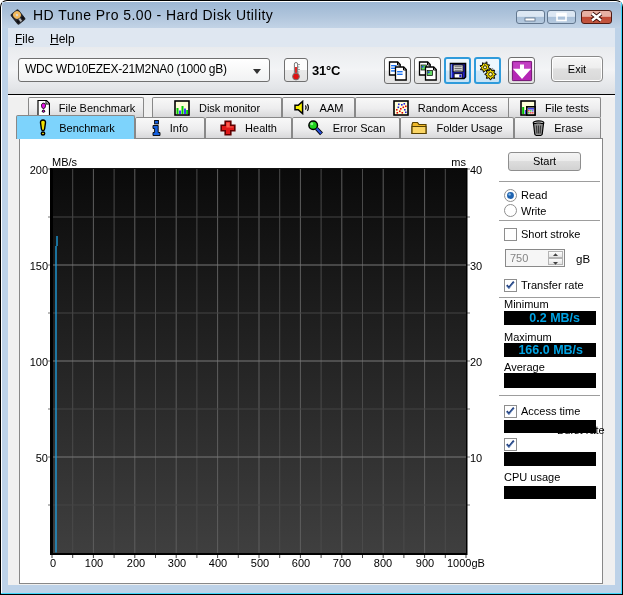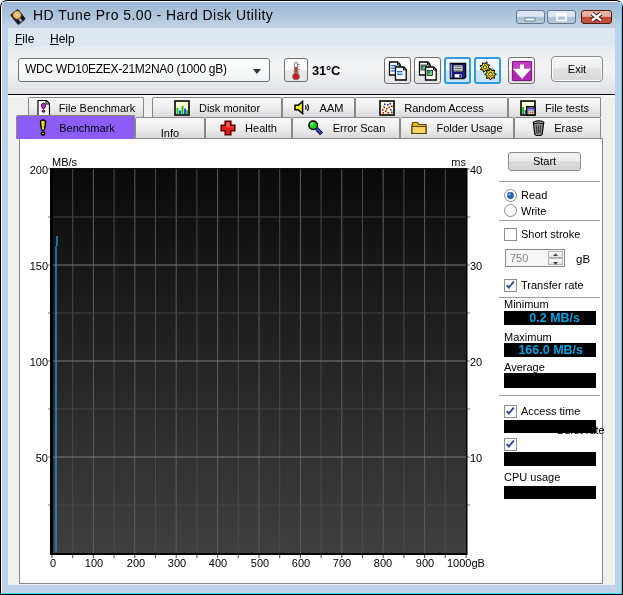--- a/index.html
+++ b/index.html
@@ -43,21 +43,21 @@
 #thermbtn { left:284px; top:58px; width:24px; height:24px; border:1px solid #707070; border-radius:3px;
   background:linear-gradient(#fdfdfd 48%, #e9e9e9 52%, #e3e3e3); }
 #temp { left:312px; top:63px; font-size:13px; font-weight:bold; letter-spacing:-0.2px; }
 
 
 .tab { position:absolute; border:1px solid #888; border-bottom:none; border-radius:2px 2px 0 0;
   background:linear-gradient(#f8f8f8, #ededee 55%, #d8d8da); font-size:11px; color:#000;
   display:flex; align-items:center; justify-content:center; gap:9px; }
 .trow1 { top:97px; height:20px; }
 .trow2 { top:117px; height:21px; }
-#tab-active { left:16px; top:115px; width:119px; height:24px; background:#8b5cf6; z-index:5;
+#tab-active { left:16px; top:115px; width:119px; height:24px; background:#7dd3fc; z-index:5;
   border:1px solid #888; border-bottom:none; }
 
 #page { left:19px; top:138px; width:584px; height:446px; background:#fff; border:1px solid #888; }
 
 
 .sep { position:absolute; height:1px; background:#9d9d9d; left:499px; width:101px; }
 #startbtn { left:508px; top:152px; width:73px; height:19px; border:1px solid #8e8e8e; border-radius:3px;
   background:linear-gradient(#f4f4f4, #ebebeb 45%, #dddddd 50%, #d2d2d2); font-size:11px; text-align:center; line-height:17px; }
 .rlabel { position:absolute; left:504px; font-size:11px; line-height:13px; color:#000; }
 .blackfield { position:absolute; left:504px; width:92px; height:14px; background:#000; color:#00a2e2;
@@ -198,21 +198,21 @@
       </svg>
       <span>Disk monitor</span>
     </div>
   <div class="tab trow1" style="left:282px; width:73px;">
       <svg width="17" height="15" viewBox="0 0 17 15" style="">
         <path d="M1 5.2 H4.2 L8.6 1.4 V13.6 L4.2 9.8 H1 z" fill="#f8f000" stroke="#000" stroke-width="1.5"></path>
         <path d="M11.3 5.6 C12.3 6.3 12.3 8.7 11.3 9.4 M13.2 4.2 C14.8 5.4 14.8 9.6 13.2 10.8" fill="none" stroke="#000" stroke-width="1.2"></path>
       </svg>
       <span>AAM</span>
     </div>
-  <div class="tab trow1" style="left:355px; width:153px;">
+  <div class="tab trow1" style="left:355px; width:180px;">
       <svg width="16" height="16" viewBox="0 0 16 16" style="">
         <rect x="1" y="1" width="14" height="14" fill="#ffffd8" stroke="#000" stroke-width="1.6"></rect>
         <rect x="3" y="9" width="1.6" height="1.6" fill="#e00000"></rect>
         <rect x="4.5" y="6.5" width="1.6" height="1.6" fill="#2020e0"></rect>
         <rect x="6" y="10.5" width="1.6" height="1.6" fill="#e00000"></rect>
         <rect x="7" y="8" width="1.6" height="1.6" fill="#e00000"></rect>
         <rect x="8" y="4" width="1.6" height="1.6" fill="#2020e0"></rect>
         <rect x="9.5" y="6.5" width="1.6" height="1.6" fill="#e00000"></rect>
         <rect x="10.5" y="3" width="1.6" height="1.6" fill="#2020e0"></rect>
         <rect x="11" y="9" width="1.6" height="1.6" fill="#2020e0"></rect>
@@ -234,21 +234,21 @@
         <rect x="8.2" y="10.2" width="1.3" height="1.3" fill="#e00000"></rect>
         <rect x="10.2" y="10.2" width="1.3" height="1.3" fill="#00a000"></rect>
         <rect x="12.2" y="10.2" width="1.3" height="1.3" fill="#2020e0"></rect>
         <rect x="8.2" y="12.2" width="1.3" height="1.3" fill="#00a000"></rect>
         <rect x="10.2" y="12.2" width="1.3" height="1.3" fill="#e00000"></rect>
         <rect x="12.2" y="12.2" width="1.3" height="1.3" fill="#e00000"></rect>
       </svg>
       <span>File tests</span>
     </div>
 
-  <div class="tab trow2" style="left:135px; width:70px;flex-direction:column;">
+  <div class="tab trow2" style="left:135px; width:70px;">
       <svg width="9" height="16" viewBox="0 0 9 16" style="">
         <rect x="2.6" y="0.5" width="3.8" height="3.4" fill="#1560e0" stroke="#000" stroke-width="0.9"></rect>
         <path d="M1 5.5 H6.2 V12.5 H8 V15.5 H1 V12.5 H2.6 V8.5 H1 z" fill="#1560e0" stroke="#000" stroke-width="0.9"></path>
       </svg>
       <span>Info</span>
     </div>
   <div class="tab trow2" style="left:205px; width:87px;">
       <svg width="16" height="16" viewBox="0 0 16 16" style="">
         <path d="M5.2 1.2 H10.8 V5.2 H14.8 V10.8 H10.8 V14.8 H5.2 V10.8 H1.2 V5.2 H5.2 z" fill="#e01818" stroke="#600000" stroke-width="1.6"></path>
         <path d="M6.4 2.4 H9.6 V6.4 H13.4 V7.4 H6.4 z" fill="#ff6a5a" opacity="0.85"></path>

